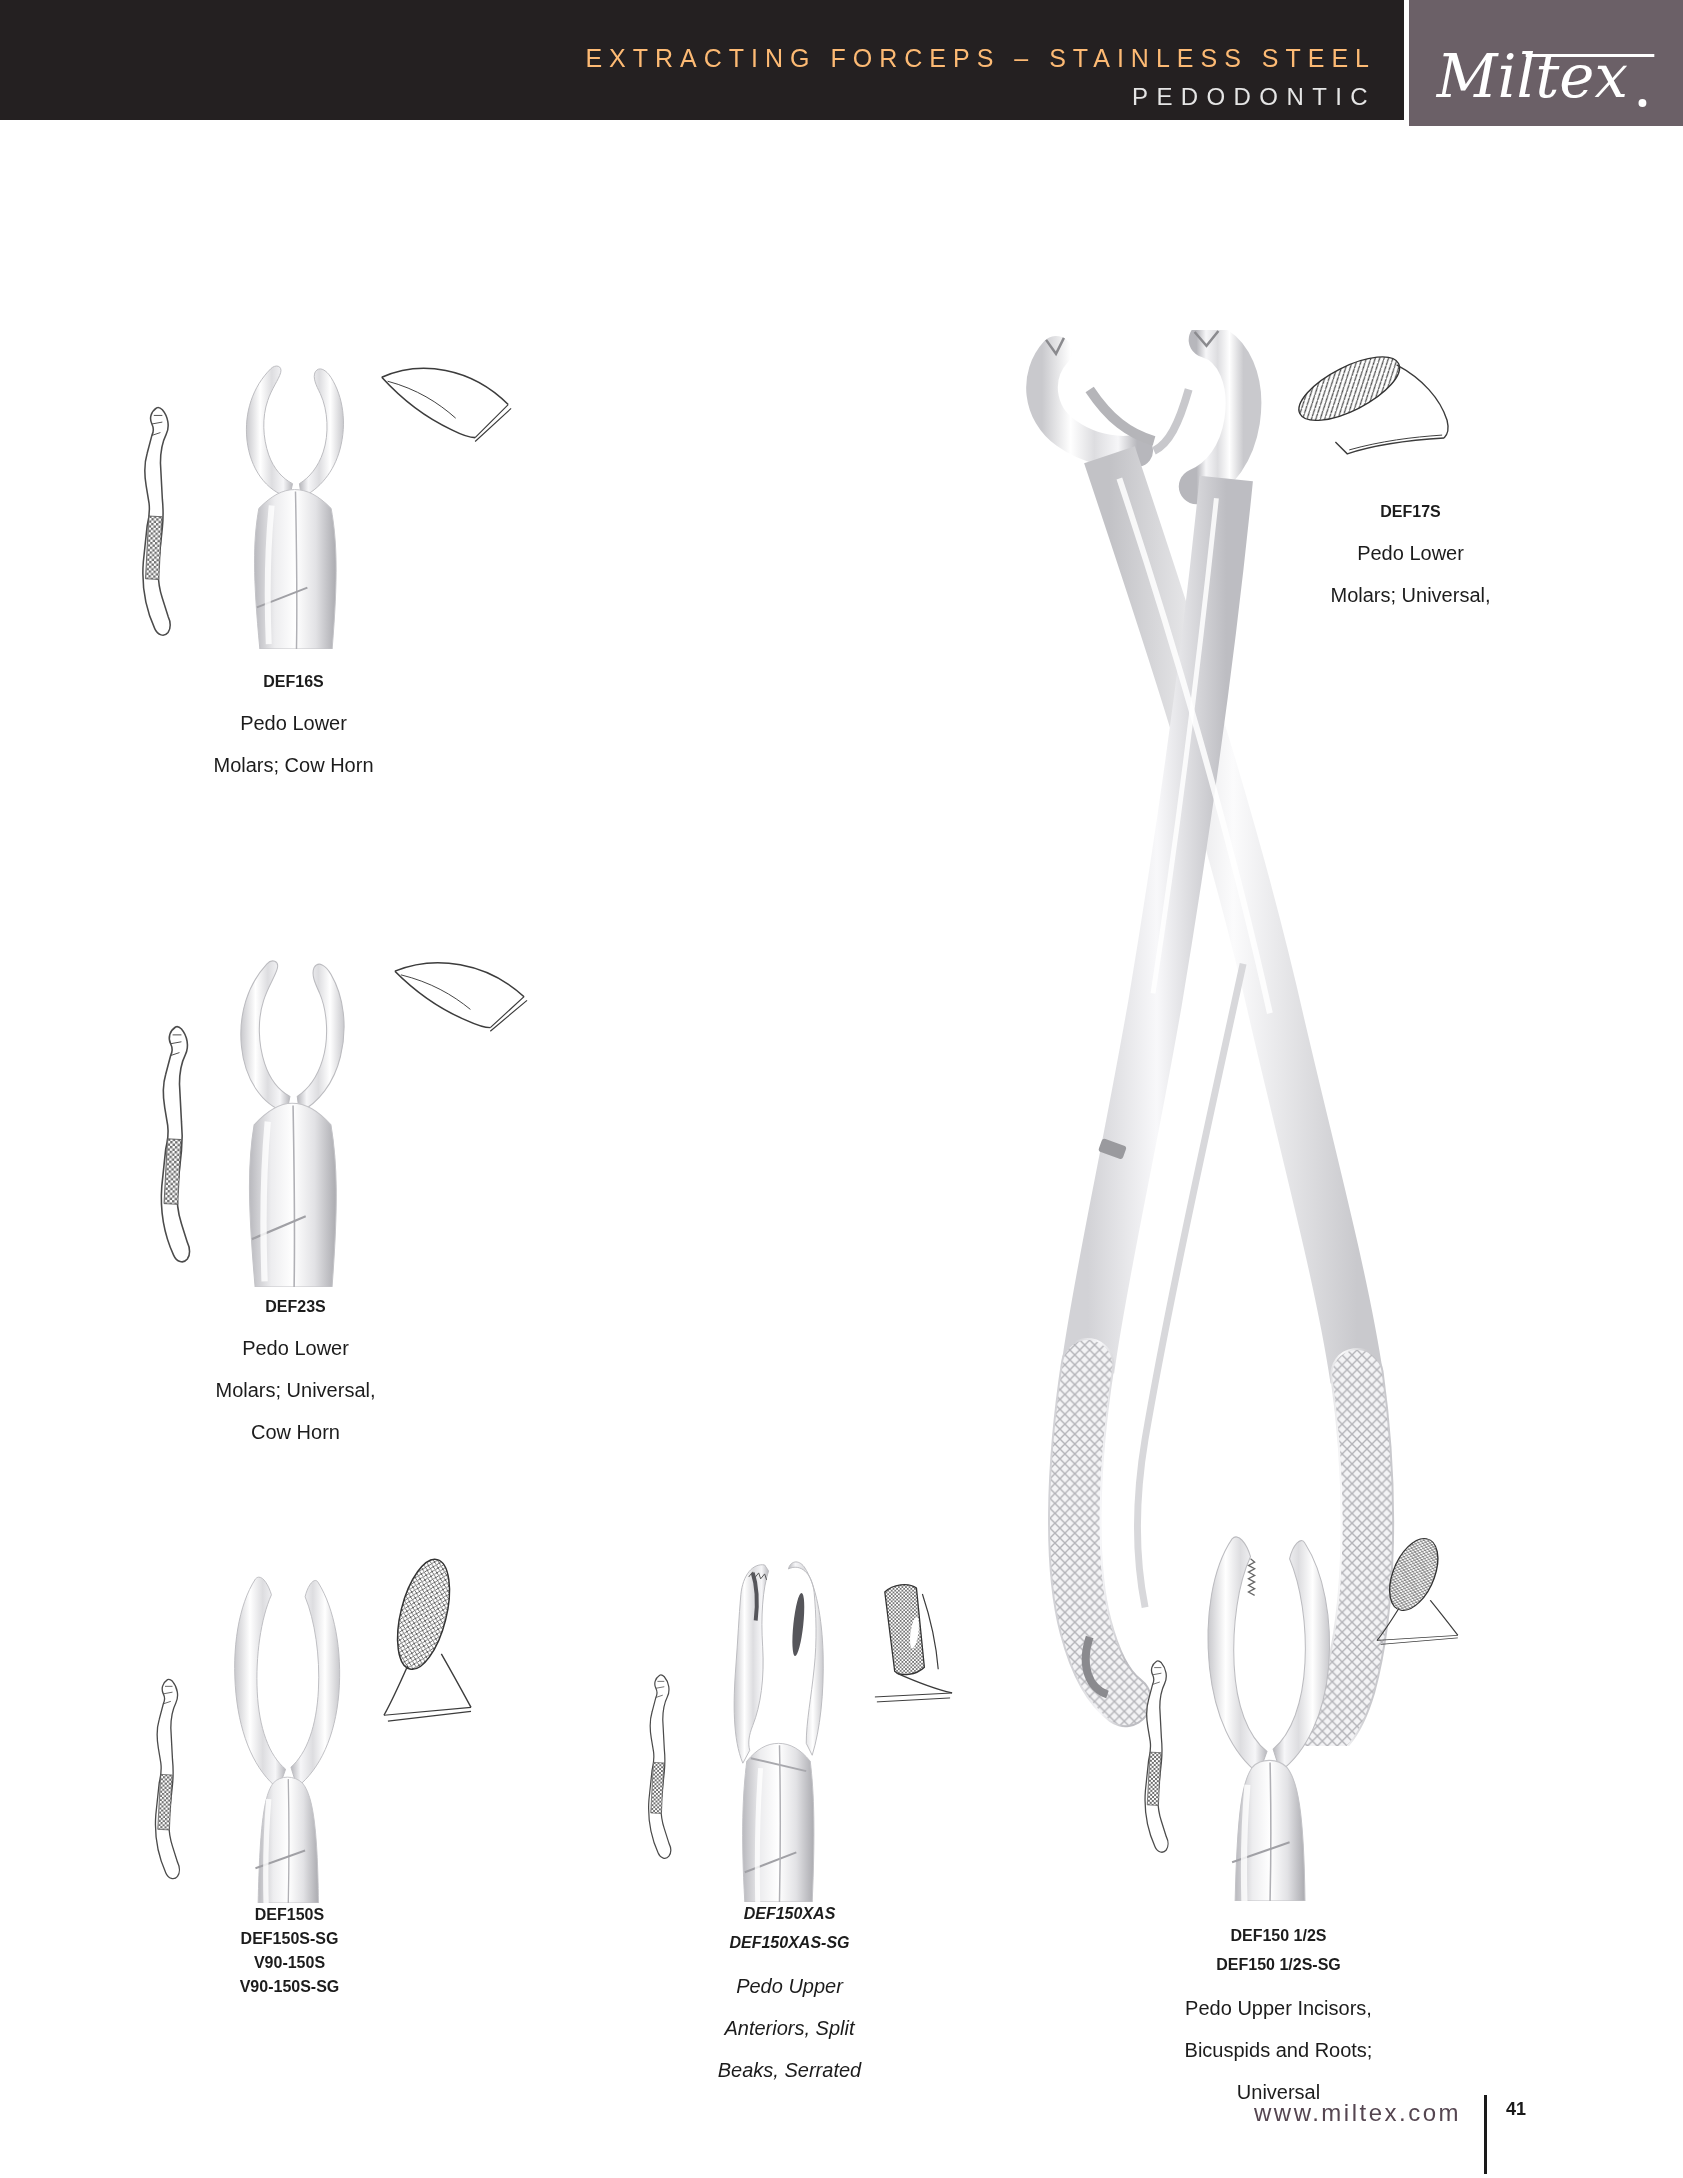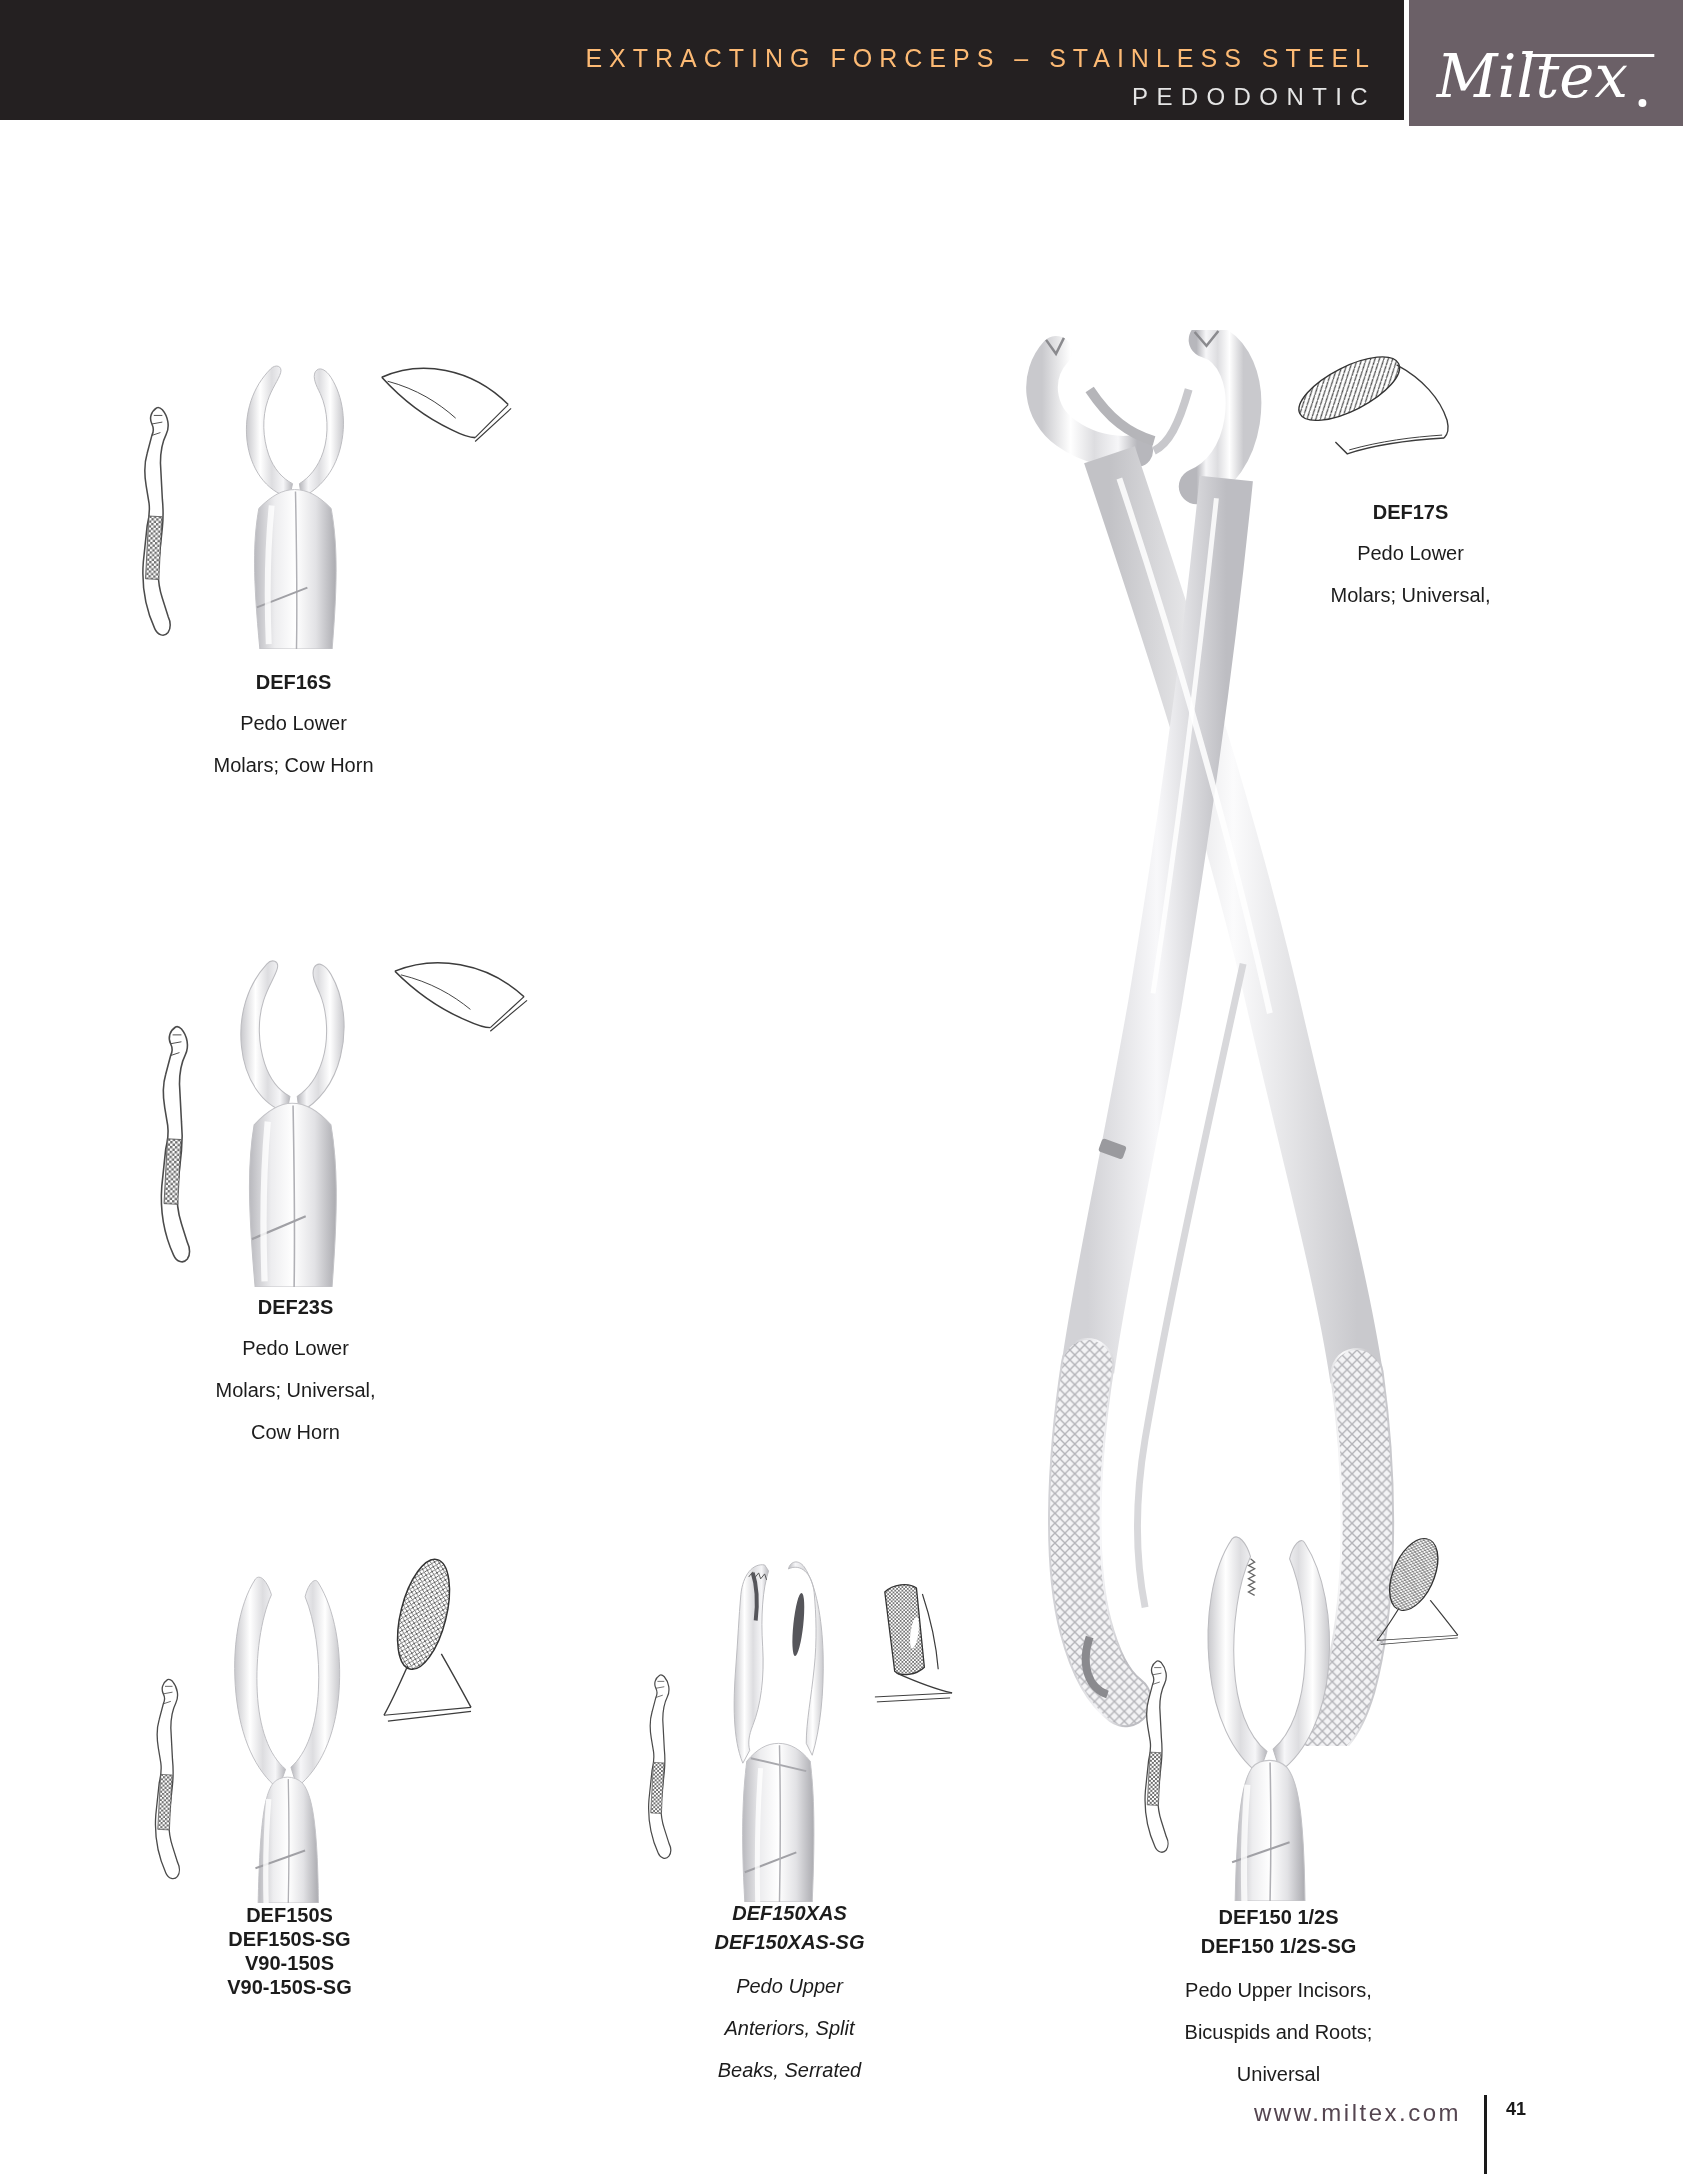--- a/index.html
+++ b/index.html
@@ -9,21 +9,21 @@
   }
   
   .header-bar { position:absolute; left:0; top:0; width:1404px; height:120px; background:#242021; }
   .header-line1 { position:absolute; right:28px; top:44px; color:#fdba74; font-size:25px; letter-spacing:7px; white-space:nowrap; }
   .header-line2 { position:absolute; right:28px; top:83px; color:#e5e5e5; font-size:24px; letter-spacing:8.4px; white-space:nowrap; }
   .logo-block { position:absolute; left:1409px; top:0; width:274px; height:126px; background:#6B6067;text-align:right; }
   
   .group { position:absolute; }
   .group svg { position:absolute; }
   .label { position:absolute; width:317px; text-align:center; color:#1c1c1c; }
-  .label .code  { font-weight:bold; font-size:20px; line-height:24px; white-space:nowrap; }
+  .label .code  { font-weight:bold; font-size:16px; line-height:24px; white-space:nowrap; }
   .label.wide-codes .code { line-height:29px; }
   .label .descs { margin-top:12px; }
   .label.wide-codes .descs { margin-top:15px; }
   .label .desc  { font-size:20px; line-height:25px; white-space:nowrap;margin-top:17px; }
   
   .footer-site { position:absolute; left:1119px; top:2099px; width:342px; text-align:right;
                  font-size:24px; letter-spacing:2.5px; color:#554651; white-space:nowrap; }
   .footer-divider { position:absolute; left:1484px; top:2095px; width:3px; height:79px; background:#1a1a1a; }
   .footer-page { position:absolute; left:1506px; top:2099px; font-size:18px; font-weight:bold; color:#1a1a1a; }
   .hidden-defs { position:absolute; width:0; height:0; }
@@ -290,21 +290,21 @@
   <div class="group" style="left:1109px; top:1525px; width:455px; height:574px;">
     <svg style="left:26px; top:121px;" width="48" height="224" viewBox="0 0 60 250">
       <use href="#outline-forceps"></use>
     </svg>
     <svg style="left:82px; top:5px;" width="154" height="371" viewBox="0 0 150 335" preserveAspectRatio="none">
       <use href="#photo-u-serr"></use>
     </svg>
     <svg style="left:257px; top:8px;" width="101" height="123" viewBox="0 0 110 190" preserveAspectRatio="none">
       <use href="#beak-mesh150"></use>
     </svg>
-    <div class="label wide-codes" style="left:11px; top:378px;">
+    <div class="label wide-codes" style="left:11px; top:396px;">
       <div class="code">DEF150 1/2S</div>
       <div class="code">DEF150 1/2S-SG</div>
       <div class="descs">
         <div class="desc">Pedo Upper Incisors,</div>
         <div class="desc">Bicuspids and Roots;</div>
         <div class="desc">Universal</div>
       </div>
     </div>
   </div>
 

